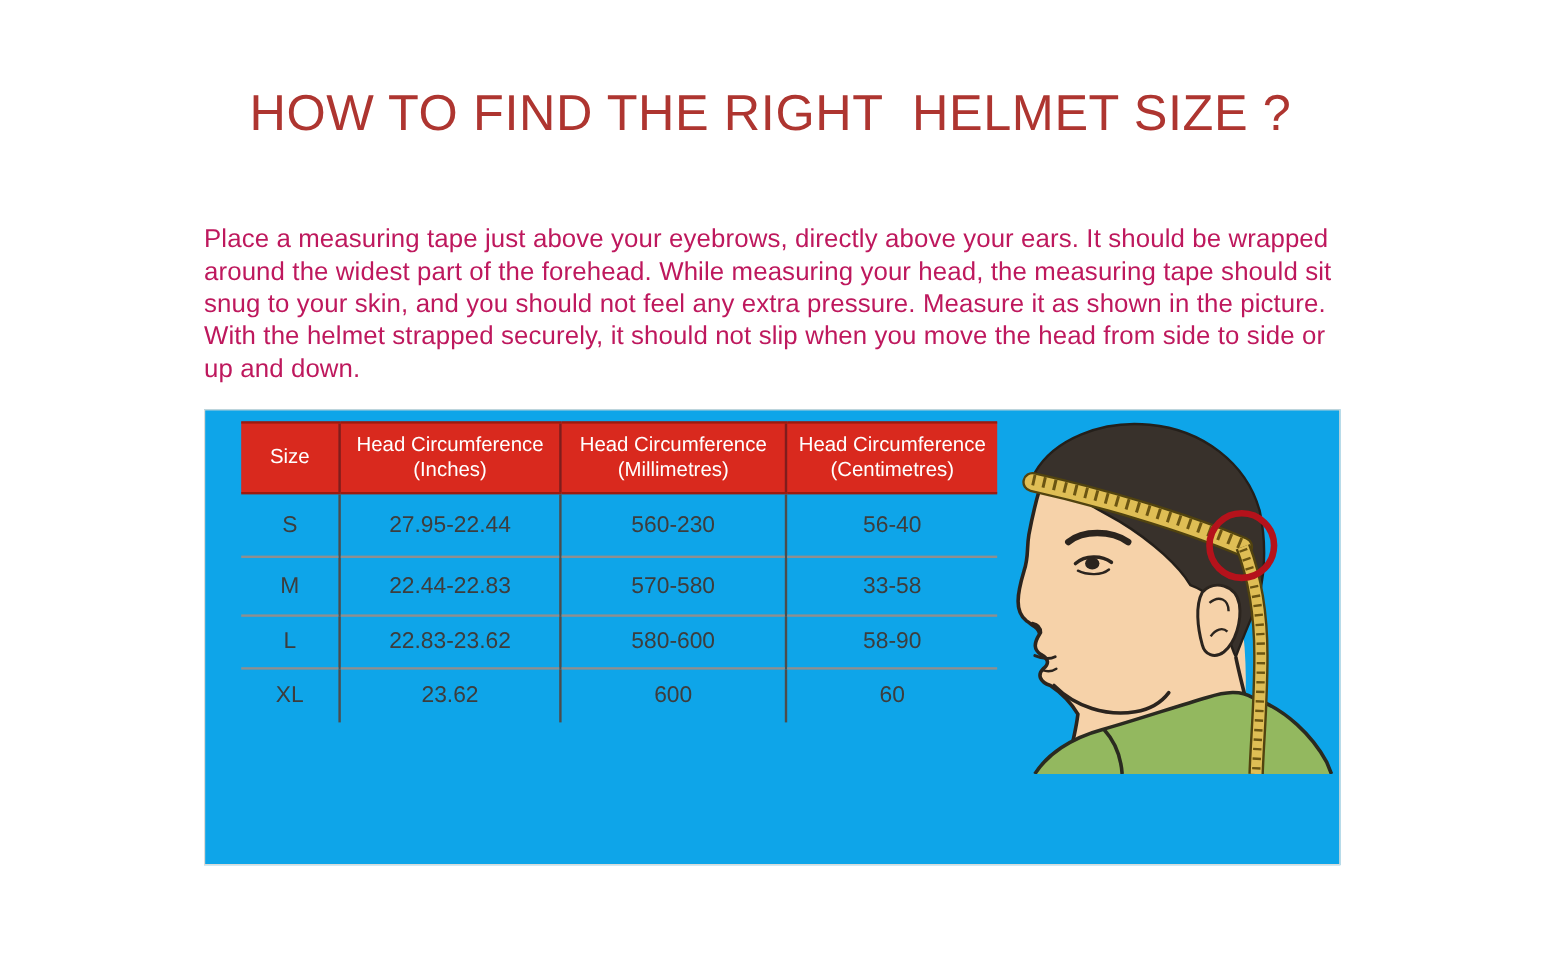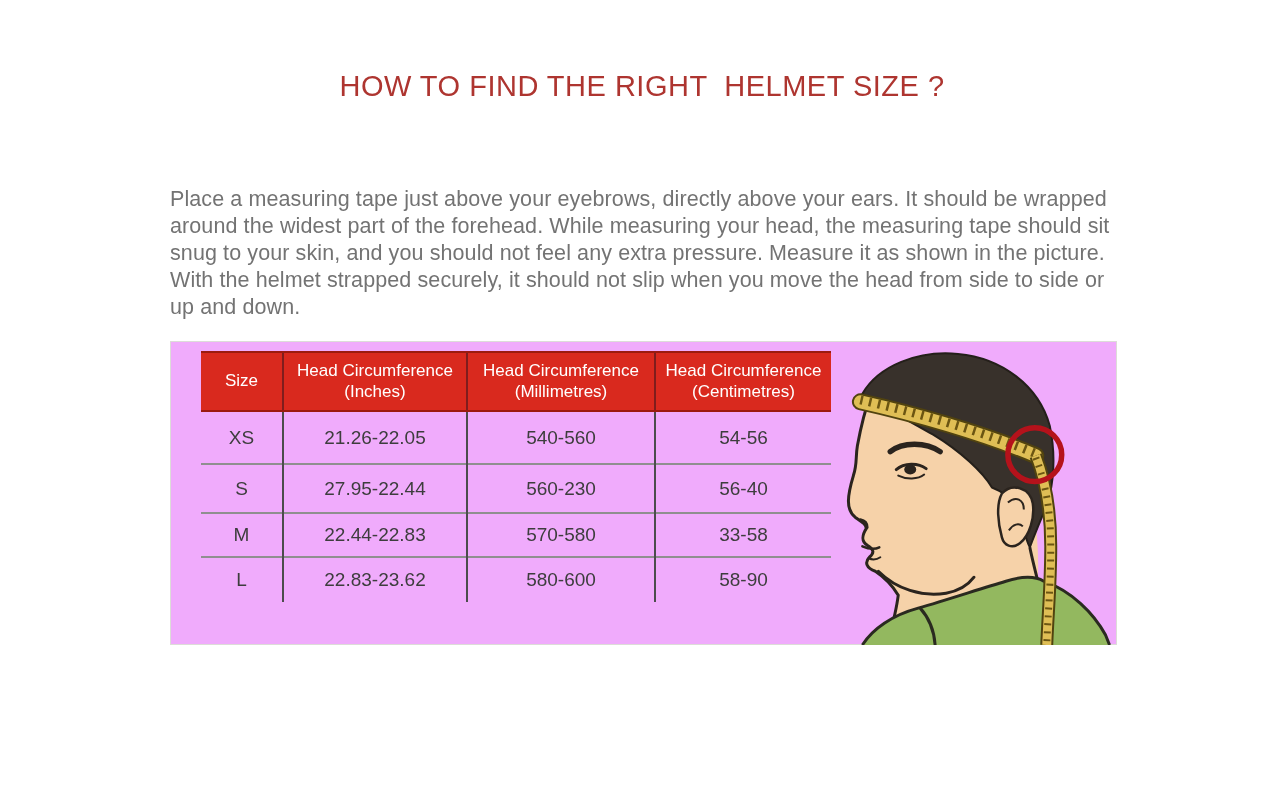--- a/index.html
+++ b/index.html
@@ -4,31 +4,31 @@
 <style>
   html,body { margin:0; padding:0; }
   body {
     width:1284px; height:796px; position:relative; overflow:hidden;
     background:#ffffff;
     font-family:"Liberation Sans", sans-serif;
   }
   .title {
     position:absolute; top:70px; left:0; width:1284px; margin:0;
     text-align:center; white-space:pre;
-    font-size:29px; font-weight:400; letter-spacing:0.5px;
+    font-size:42px; font-weight:400; letter-spacing:0.5px;
     color:#ae3530;
   }
   .intro {
     position:absolute; top:186px; left:170px; width:990px; margin:0;
     font-size:21.5px; line-height:27px; letter-spacing:0.1px;
-    color:#737373; white-space:pre-line;
+    color:#be185d; white-space:pre-line;
   }
   .panel {
-    position:absolute; top:341px; left:170px; width:947px; height:304px;
-    background:#f0abfc; border:1px solid #dddcd8; box-sizing:border-box;
+    position:absolute; top:341px; left:170px; width:947px; height:380px;
+    background:#0ea5e9; border:1px solid #dddcd8; box-sizing:border-box;
   }
   table.size-table {
     position:absolute; top:9px; left:30px;
     border-collapse:collapse; table-layout:fixed;
   }
   .size-table col.c0 { width:82px; }
   .size-table col.c1 { width:184px; }
   .size-table col.c2 { width:188px; }
   .size-table col.c3 { width:176px; }
   .size-table thead tr { height:59px; }
@@ -83,42 +83,42 @@
           <th>Head Circumference
 (Inches)</th>
           <th>Head Circumference
 (Millimetres)</th>
           <th>Head Circumference
 (Centimetres)</th>
         </tr>
       </thead>
       <tbody>
         <tr>
-          <td>XS</td>
-          <td>21.26-22.05</td>
-          <td>540-560</td>
-          <td>54-56</td>
-        </tr>
-        <tr>
           <td>S</td>
           <td>27.95-22.44</td>
           <td>560-230</td>
           <td>56-40</td>
         </tr>
         <tr>
           <td>M</td>
           <td>22.44-22.83</td>
           <td>570-580</td>
           <td>33-58</td>
         </tr>
         <tr>
           <td>L</td>
           <td>22.83-23.62</td>
           <td>580-600</td>
           <td>58-90</td>
+        </tr>
+        <tr>
+          <td>XL</td>
+          <td>23.62</td>
+          <td>600</td>
+          <td>60</td>
         </tr>
       </tbody>
     </table>
 
     <svg class="figure" viewBox="0 0 282 304">
 
       <g>
         <path fill="#f6d2a9" d="M 36,54
           C 30,70 26,88 23,104 C 21,116 23,122 19,134
           C 13,154 11,168 21,176 C 28,181 31,182 32,187

